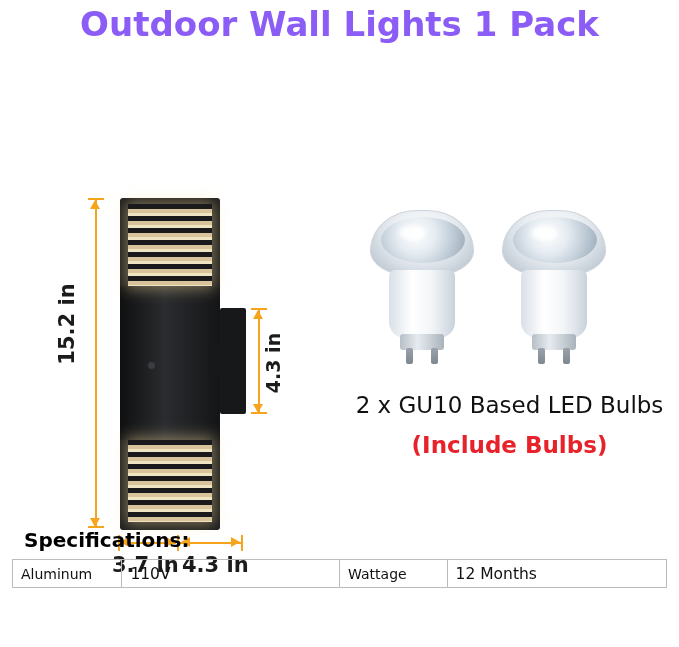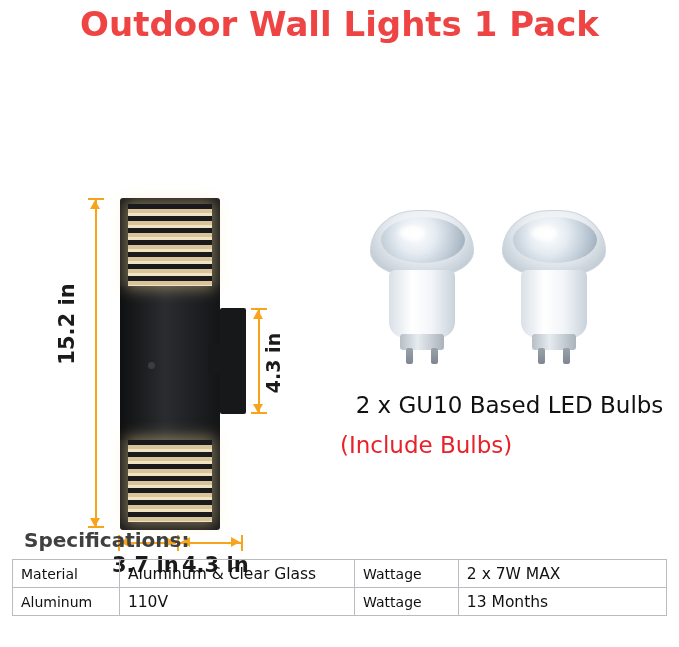--- a/index.html
+++ b/index.html
@@ -17,21 +17,21 @@
 
   
   .title {
     position: absolute;
     top: 4px;
     left: 0;
     width: 679px;
     text-align: center;
     font-size: 34px;
     font-weight: bold;
-    color: #ef4444;
+    color: #8b5cf6;
     letter-spacing: 0px;
     font-family: "DejaVu Sans", sans-serif;
   }
 
   
   .lamp-area {
     position: absolute;
     left: 0;
     top: 80px;
     width: 330px;
@@ -306,34 +306,35 @@
     font-size: 23px;
     font-weight: normal;
     color: #111111;
     font-family: "DejaVu Sans", sans-serif;
   }
   .bulbs-note {
     position: absolute;
     left: 340px;
     top: 432px;
     width: 339px;
+    text-align: center;
     font-size: 23px;
-    font-weight: normal;
+    font-weight: bold;
     color: #E8222A;
     font-family: "DejaVu Sans", sans-serif;
   }
 
   
   .spec-title {
     position: absolute;
     left: 24px;
     top: 528px;
     font-size: 20px;
     font-weight: bold;
-    color: #404040;
+    color: #000000;
     font-family: "DejaVu Sans", sans-serif;
   }
   table.spec {
     position: absolute;
     left: 12px;
     top: 559px;
     width: 655px;
     border-collapse: collapse;
     font-size: 15.5px;
     color: #111111;
@@ -409,25 +410,19 @@
     <div class="bulb-pin" style="left:61px;"></div>
   </div>
 </div>
 <div class="bulbs-caption">2 x GU10 Based LED Bulbs</div>
 <div class="bulbs-note">(Include Bulbs)</div>
 
 <div class="spec-title">Specifications:</div>
 <table class="spec">
   <tbody>
     <tr>
-      <td class="k">Material</td>
-      <td class="v">Aluminum &amp; Clear Glass</td>
-      <td class="k2">Wattage</td>
-      <td class="v2">2 x 7W MAX</td>
-    </tr>
-    <tr>
       <td class="k">Aluminum</td>
       <td class="v">110V</td>
       <td class="k2">Wattage</td>
-      <td class="v2">13 Months</td>
+      <td class="v2">12 Months</td>
     </tr>
   </tbody>
 </table>
 
 </body></html>

